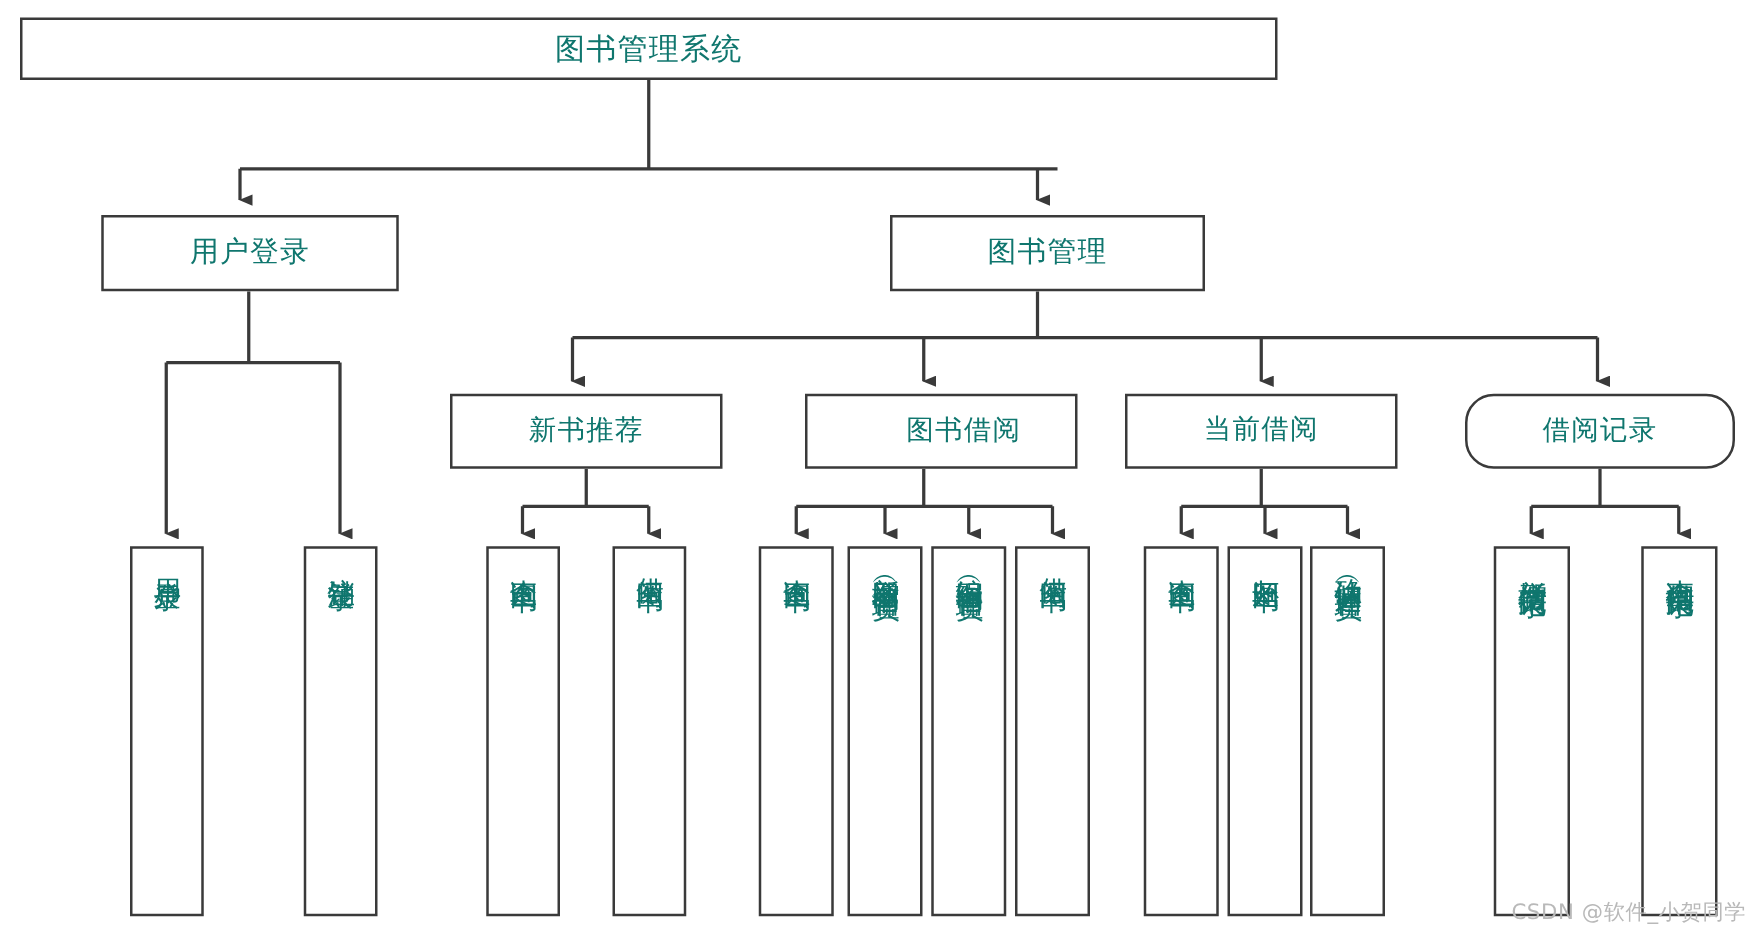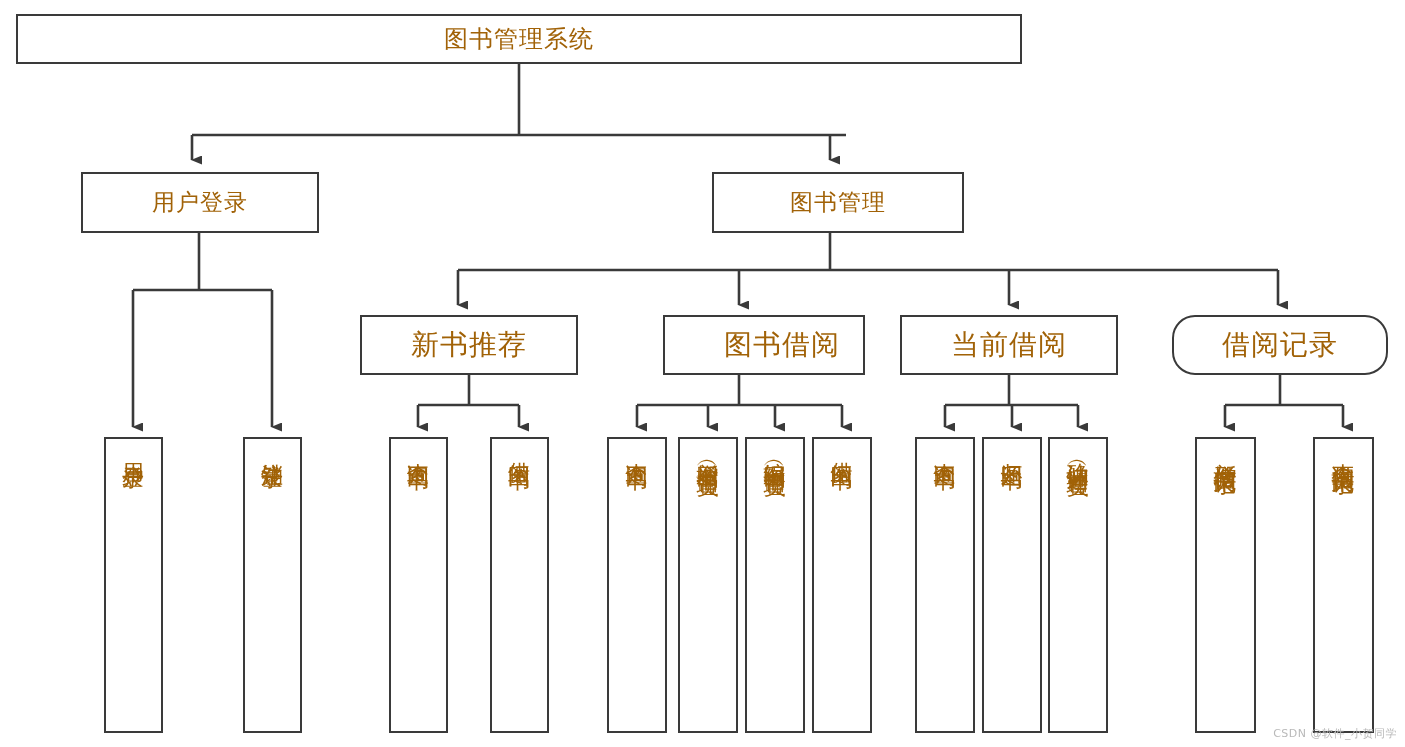--- a/index.html
+++ b/index.html
@@ -28,29 +28,29 @@
     position: absolute;
     box-sizing: border-box;
     background: #ffffff;
     border: 2px solid #3a3a3a;
     display: flex;
     align-items: center;
     justify-content: center;
     z-index: 2;
   }
   .node .label {
-    color: #a16207;
+    color: #0f766e;
     text-align: right;
     line-height: 1.18;
     letter-spacing: 1px;
     white-space: nowrap;
   }
   .node.root .label { font-size: 24px; }
   .node.level2 .label { font-size: 23px; }
-  .node.level3 .label { font-size: 28px; }
+  .node.level3 .label { font-size: 22px; }
   .node.leaf {
     align-items: flex-start;
     justify-content: center;
     padding-top: 6px;
   }
   .node.leaf .label {
     writing-mode: vertical-rl;
     text-orientation: upright;
     font-size: 22px;
     line-height: 1.05;
@@ -58,21 +58,21 @@
     white-space: nowrap;
     display: block;
   }
   .node.leaf.wide .label {
     font-size: 23px;
   }
   .watermark {
     position: absolute;
     right: 8px;
     bottom: 6px;
-    font-size: 11px;
+    font-size: 17px;
     color: #b9b9b9;
     letter-spacing: 0.5px;
     z-index: 3;
     white-space: nowrap;
     font-family: "DejaVu Sans", "Liberation Sans", sans-serif;
   }
 </style>
 </head>
 <body>
 
@@ -135,24 +135,24 @@
   <div class="node level2" style="left:81px; top:172px; width:238px; height:61px;">
     <span class="label">用户登录</span>
   </div>
   <div class="node level2" style="left:712px; top:172px; width:252px; height:61px;">
     <span class="label">图书管理</span>
   </div>
 
   <div class="node level3" style="left:360px; top:315px; width:218px; height:60px;">
     <span class="label">新书推荐</span>
   </div>
-  <div class="node level3" style="left:663px; top:315px; width:202px; height:60px;padding-left:36px;">
+  <div class="node level3" style="left:644px; top:315px; width:218px; height:60px;padding-left:36px;">
     <span class="label">图书借阅</span>
   </div>
-  <div class="node level3" style="left:900px; top:315px; width:218px; height:60px;">
+  <div class="node level3" style="left:900px; top:315px; width:218px; height:60px;font-family:Liberation Mono, monospace;">
     <span class="label">当前借阅</span>
   </div>
   <div class="node level3" style="left:1172px; top:315px; width:216px; height:60px;border-radius:23px;">
     <span class="label">借阅记录</span>
   </div>
 
   <div class="node leaf" style="left:104px; top:437px; width:59px; height:296px;">
     <span class="label">用户登录</span>
   </div>
   <div class="node leaf" style="left:243px; top:437px; width:59px; height:296px;">

